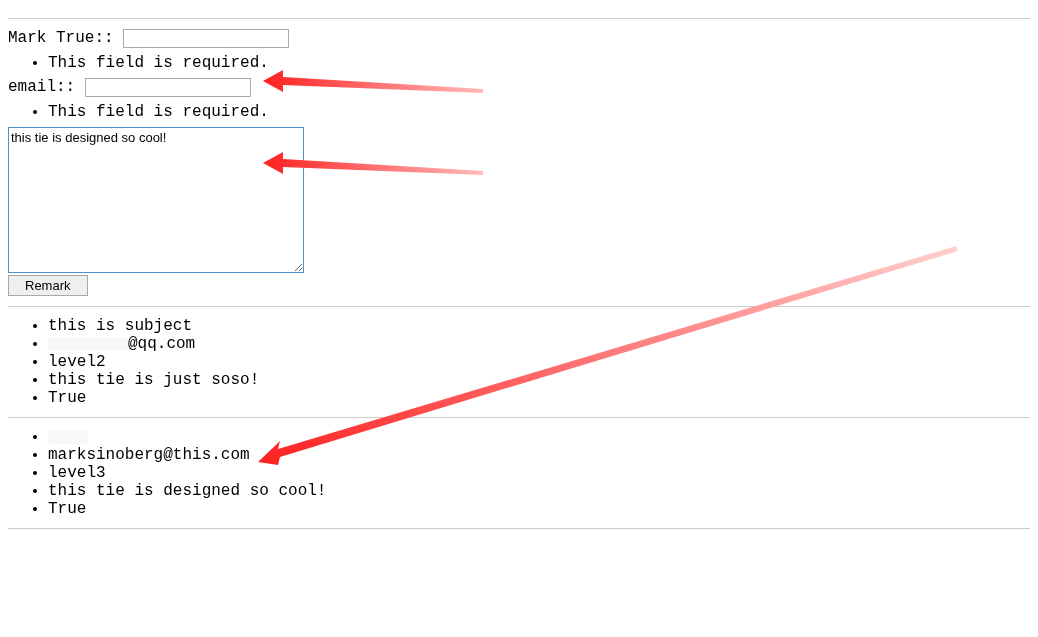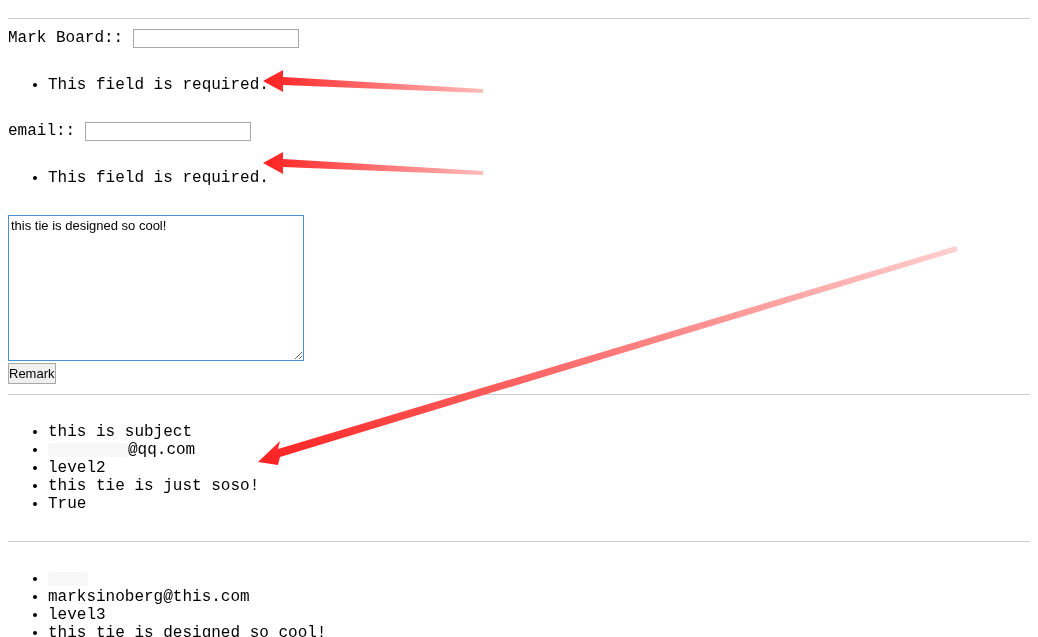--- a/index.html
+++ b/index.html
@@ -42,26 +42,26 @@
       width: 290px;
       height: 140px;
       border: 1px solid #4d90d1;
       padding: 2px;
       vertical-align: bottom;
       resize: both;
     }
     button {
       font-family: Arial, sans-serif;
       font-size: 13px;
-      padding: 2px 0;
+      padding: 2px 16px;
       background: #efefef;
       border: 1px solid #a9a9a9;
     }
     ul {
-      margin: 28px 0;
+      margin: 6px 0;
       padding-left: 40px;
     }
     li {
       font-family: "Courier New", monospace;
     }
     .content-row {
       display: flex;
       align-items: flex-end;
     }
     .arrow-svg {
@@ -88,21 +88,21 @@
       vertical-align: bottom;
     }
   </style>
 </head>
 <body>
 
 <div id="container">
   <hr>
 
   <div class="form-row">
-    <span class="label-inline">Mark Board::</span>
+    <span class="label-inline">Mark True::</span>
     <input id="mark-board-input" type="text" value="" style="">
   </div>
   <ul>
     <li>This field is required.</li>
   </ul>
 
   <svg class="arrow-svg" style="left:255px; top:48px; width:225px; height:40px;">
     <defs>
       <linearGradient id="g1" x1="100%" y1="0%" x2="0%" y2="0%">
         <stop offset="0%" stop-color="#ffbbbb"></stop>

